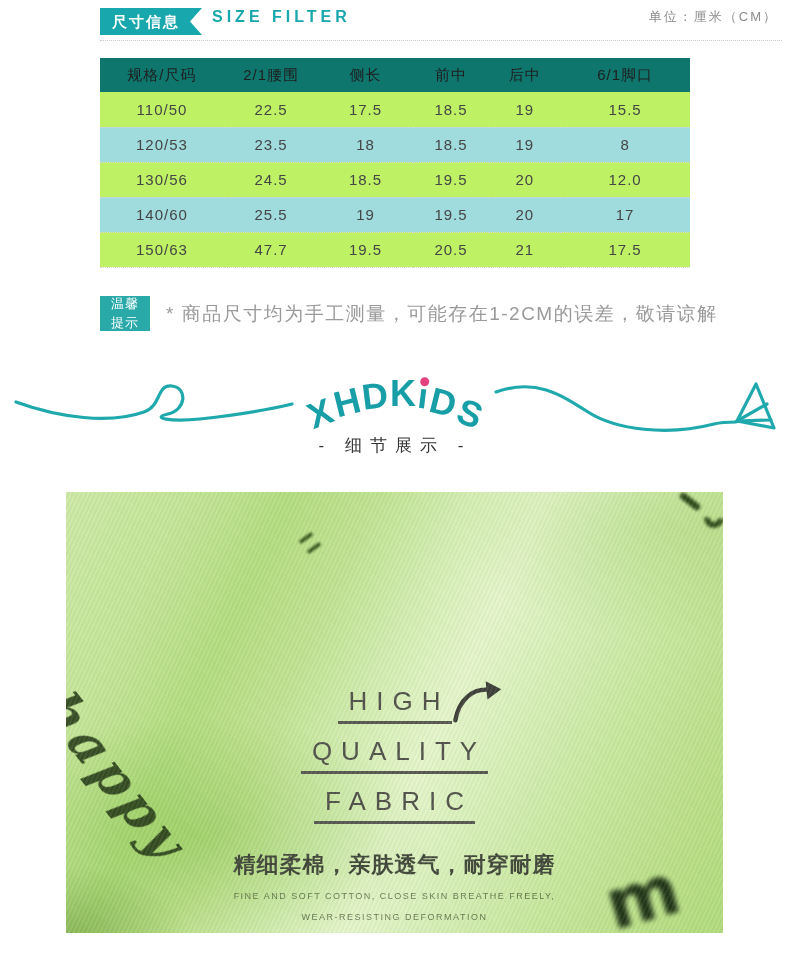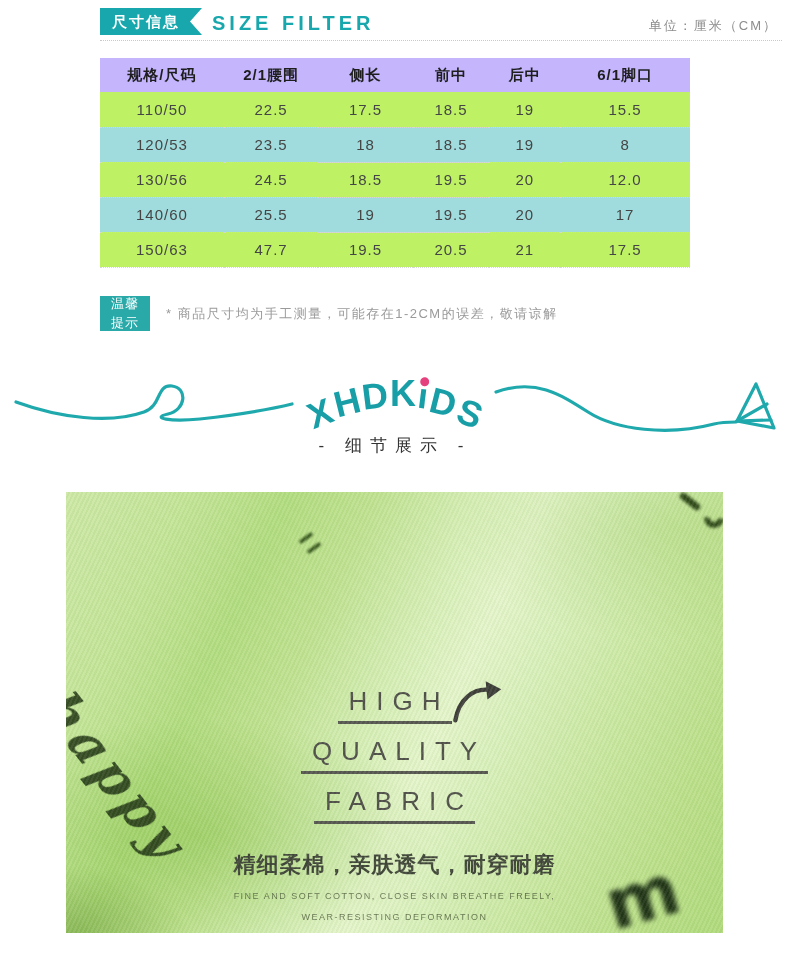--- a/index.html
+++ b/index.html
@@ -4,53 +4,53 @@
 <style>
   * { margin:0; padding:0; box-sizing:border-box; }
   html,body { background:#ffffff; }
   .page {
     position:relative; width:790px; height:965px; margin:0 auto;
     background:#ffffff; overflow:hidden;
     font-family:"Liberation Sans", sans-serif;
   }
 
   
-  .size-header { position:absolute; left:100px; top:8px; right:8px; display:flex; align-items:flex-end; }
+  .size-header { position:absolute; left:100px; top:8px; right:8px; display:flex; align-items:flex-start; }
   .size-badge {
     background:#17a7ac; color:#fff; font-size:15px; font-weight:bold; letter-spacing:2px;
     padding:6px 22px 6px 12px; line-height:1;
     clip-path:polygon(0 0,100% 0,calc(100% - 12px) 50%,100% 100%,0 100%);
   }
-  .size-title { color:#17a7ac; font-size:20px; font-weight:bold; letter-spacing:4px; margin-left:10px; }
+  .size-title { color:#17a7ac; font-size:16px; font-weight:bold; letter-spacing:4px; margin-left:10px; }
   .unit-label { margin-left:auto; color:#8c8c8c; font-size:13px; letter-spacing:2px; padding-right:4px; }
   .header-dotted { position:absolute; left:100px; right:8px; top:40px; border-top:1px dotted #c9c9c9; }
 
   
   table.size-table {
     position:absolute; left:100px; top:58px; width:590px;
     border-collapse:collapse; text-align:center; table-layout:fixed;
   }
   .size-table th {
-    background:#c4b5fd; color:#1e1e1e; font-size:15px; font-weight:bold;
+    background:#0f766e; color:#1e1e1e; font-size:15px; font-weight:normal;
     height:34px; letter-spacing:1px;
   }
   .size-table td { height:35px; color:#454545; font-size:15px; letter-spacing:1px; }
   .size-table tbody tr { border-bottom:1px dotted #d6d6d6; background:#bef264; }
   .size-table tbody tr.alt { background:#a0dbdd;padding-left:24px; }
   .size-table th:nth-child(1){width:21%;} .size-table th:nth-child(2){width:16%;}
   .size-table th:nth-child(3){width:16%;} .size-table th:nth-child(4){width:13%;}
   .size-table th:nth-child(5){width:12%;} .size-table th:nth-child(6){width:22%;}
 
   
   .notice { position:absolute; left:100px; top:296px; display:flex; align-items:center; }
   .notice-badge {
     width:50px; height:35px; background:#2aa9a9; color:#fff; font-size:13px; letter-spacing:1px;
     display:flex; flex-direction:column; align-items:center; justify-content:center; line-height:1.45;
   }
-  .notice-text { margin-left:16px; color:#9a9a9a; font-size:13px; letter-spacing:1.5px; }
+  .notice-text { margin-left:16px; color:#9a9a9a; font-size:19px; letter-spacing:1.5px; }
 
   
   .brand-section { position:absolute; left:0; top:360px; width:790px; height:112px; }
   .brand-section svg.squiggle { position:absolute; left:0; top:0; width:790px; height:112px; }
   .brand-logo { position:absolute; left:0; top:12px; width:100%; text-align:center; white-space:nowrap; }
   .logo-letter {
     display:inline-block; position:relative; font-size:36px; font-weight:bold;
     color:#189ea6; margin:0 1px; line-height:1.2;
   }
   .i-dot {

